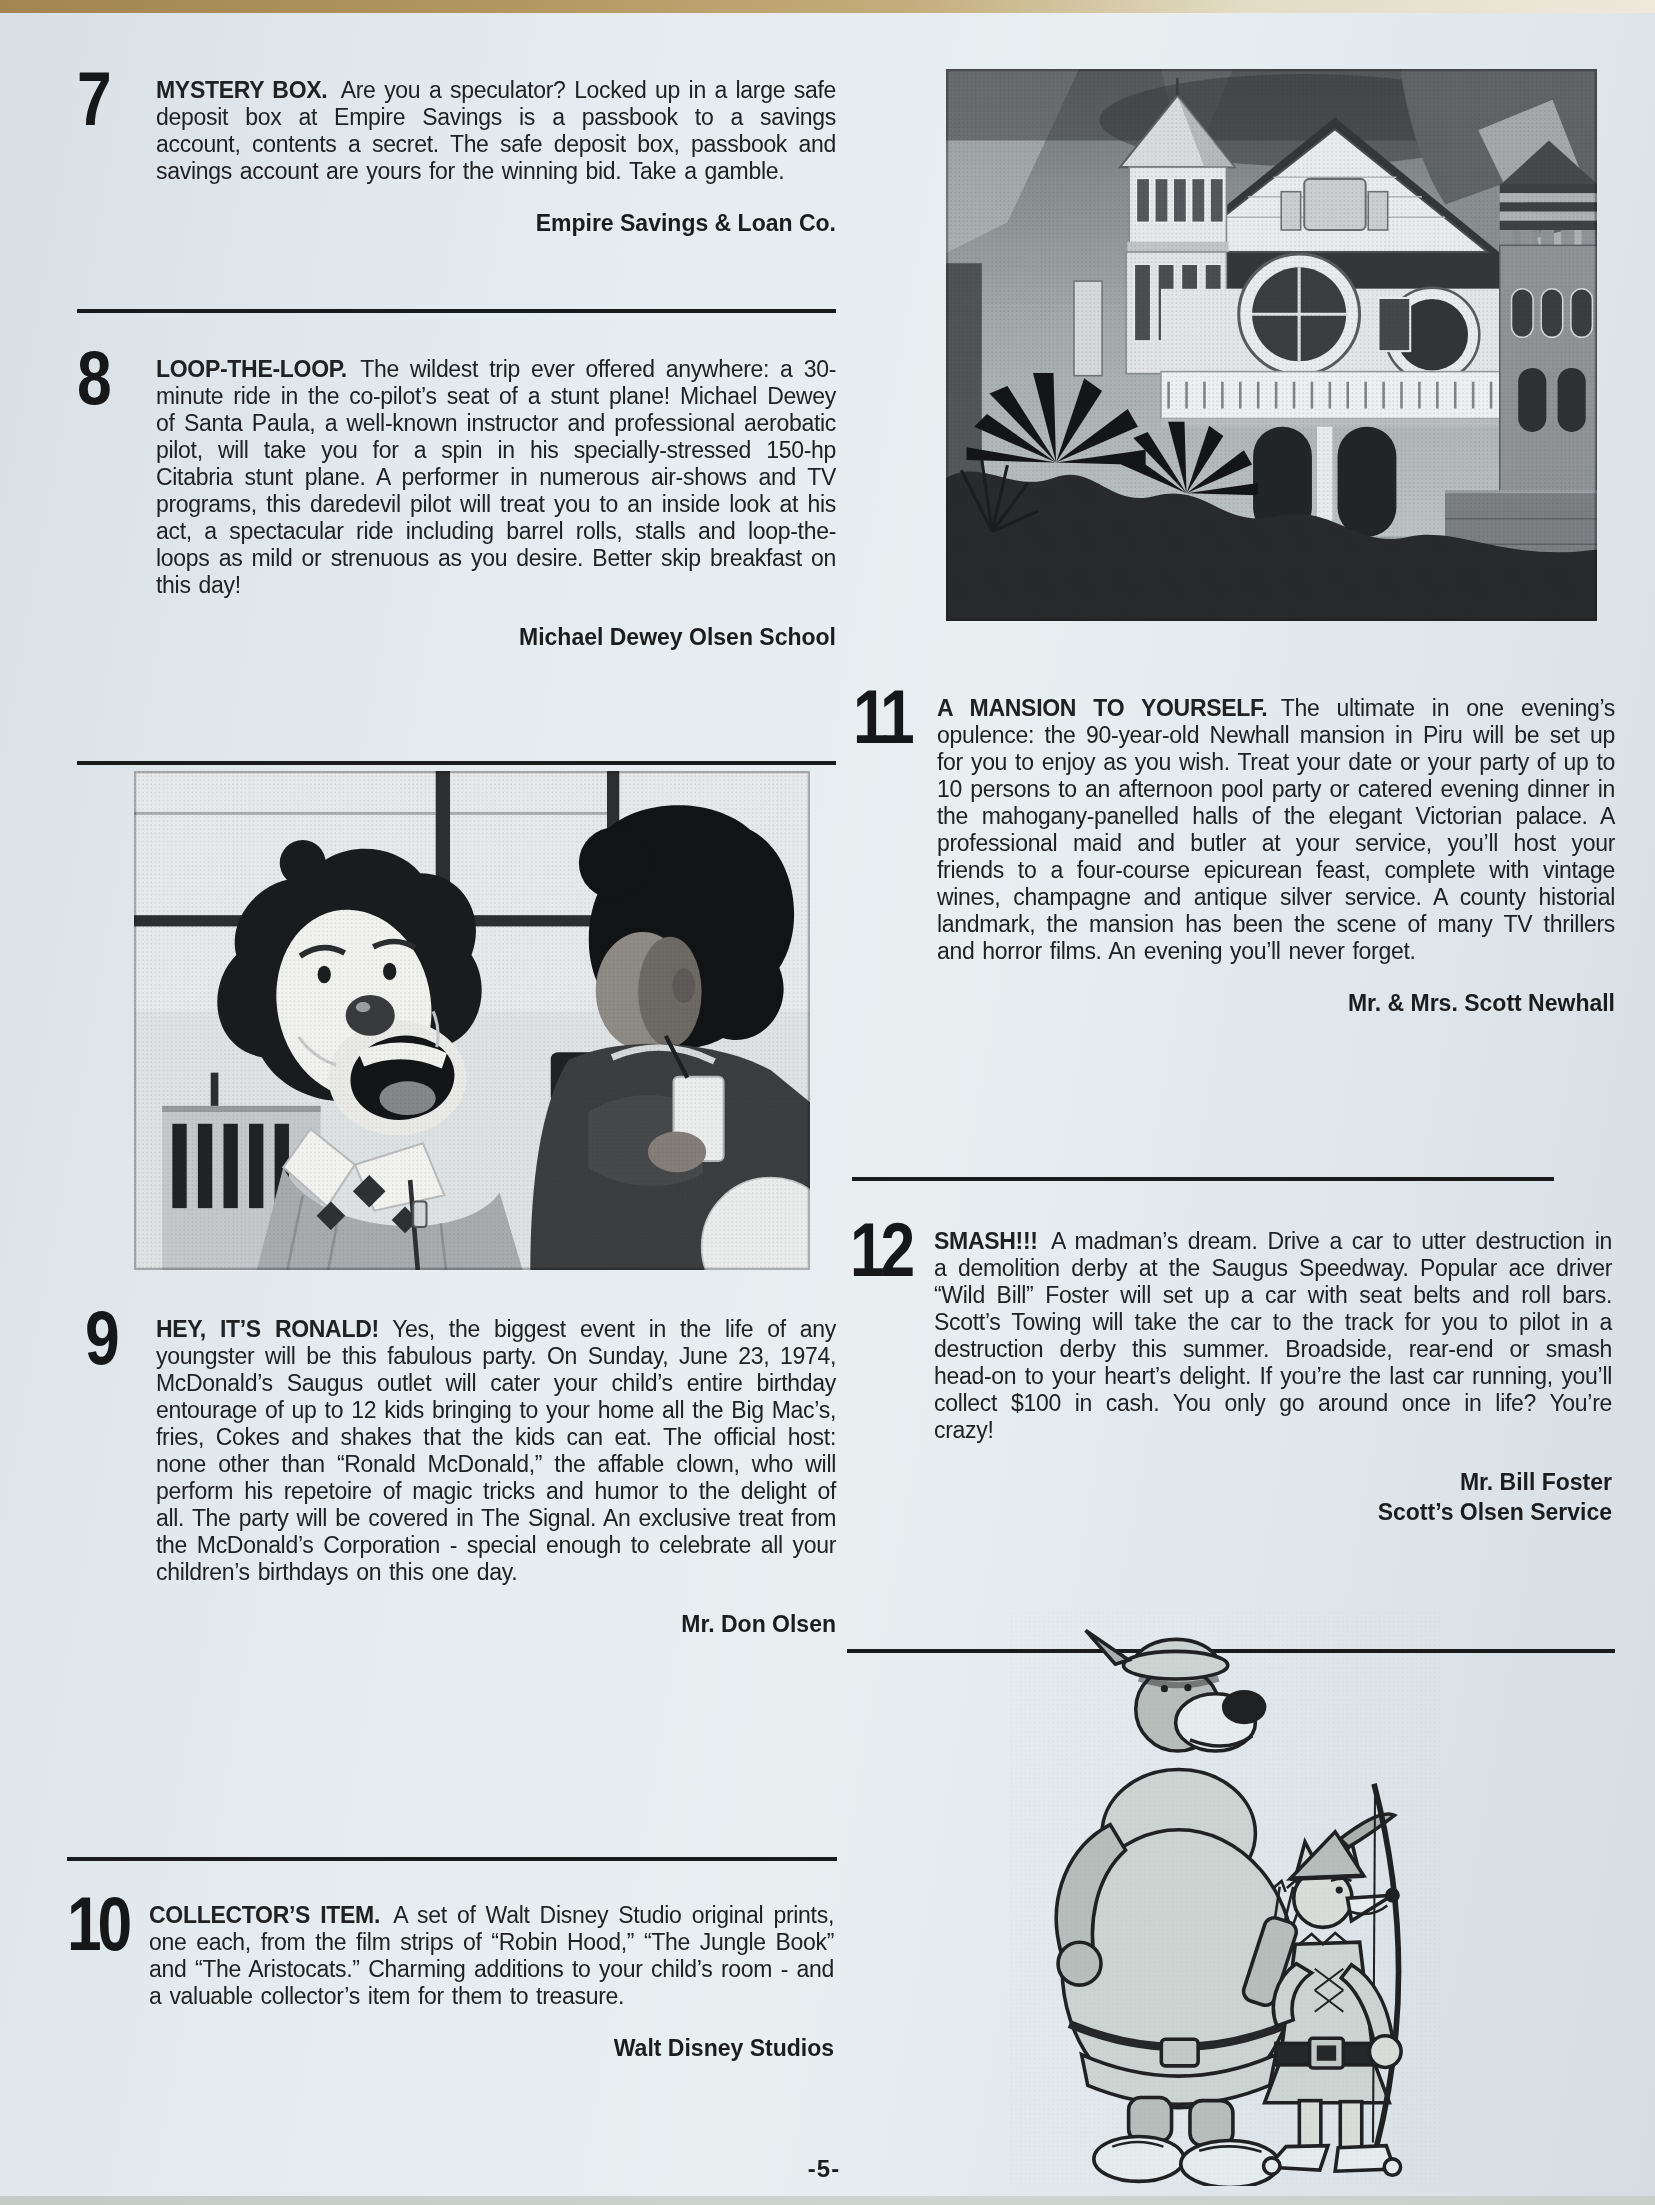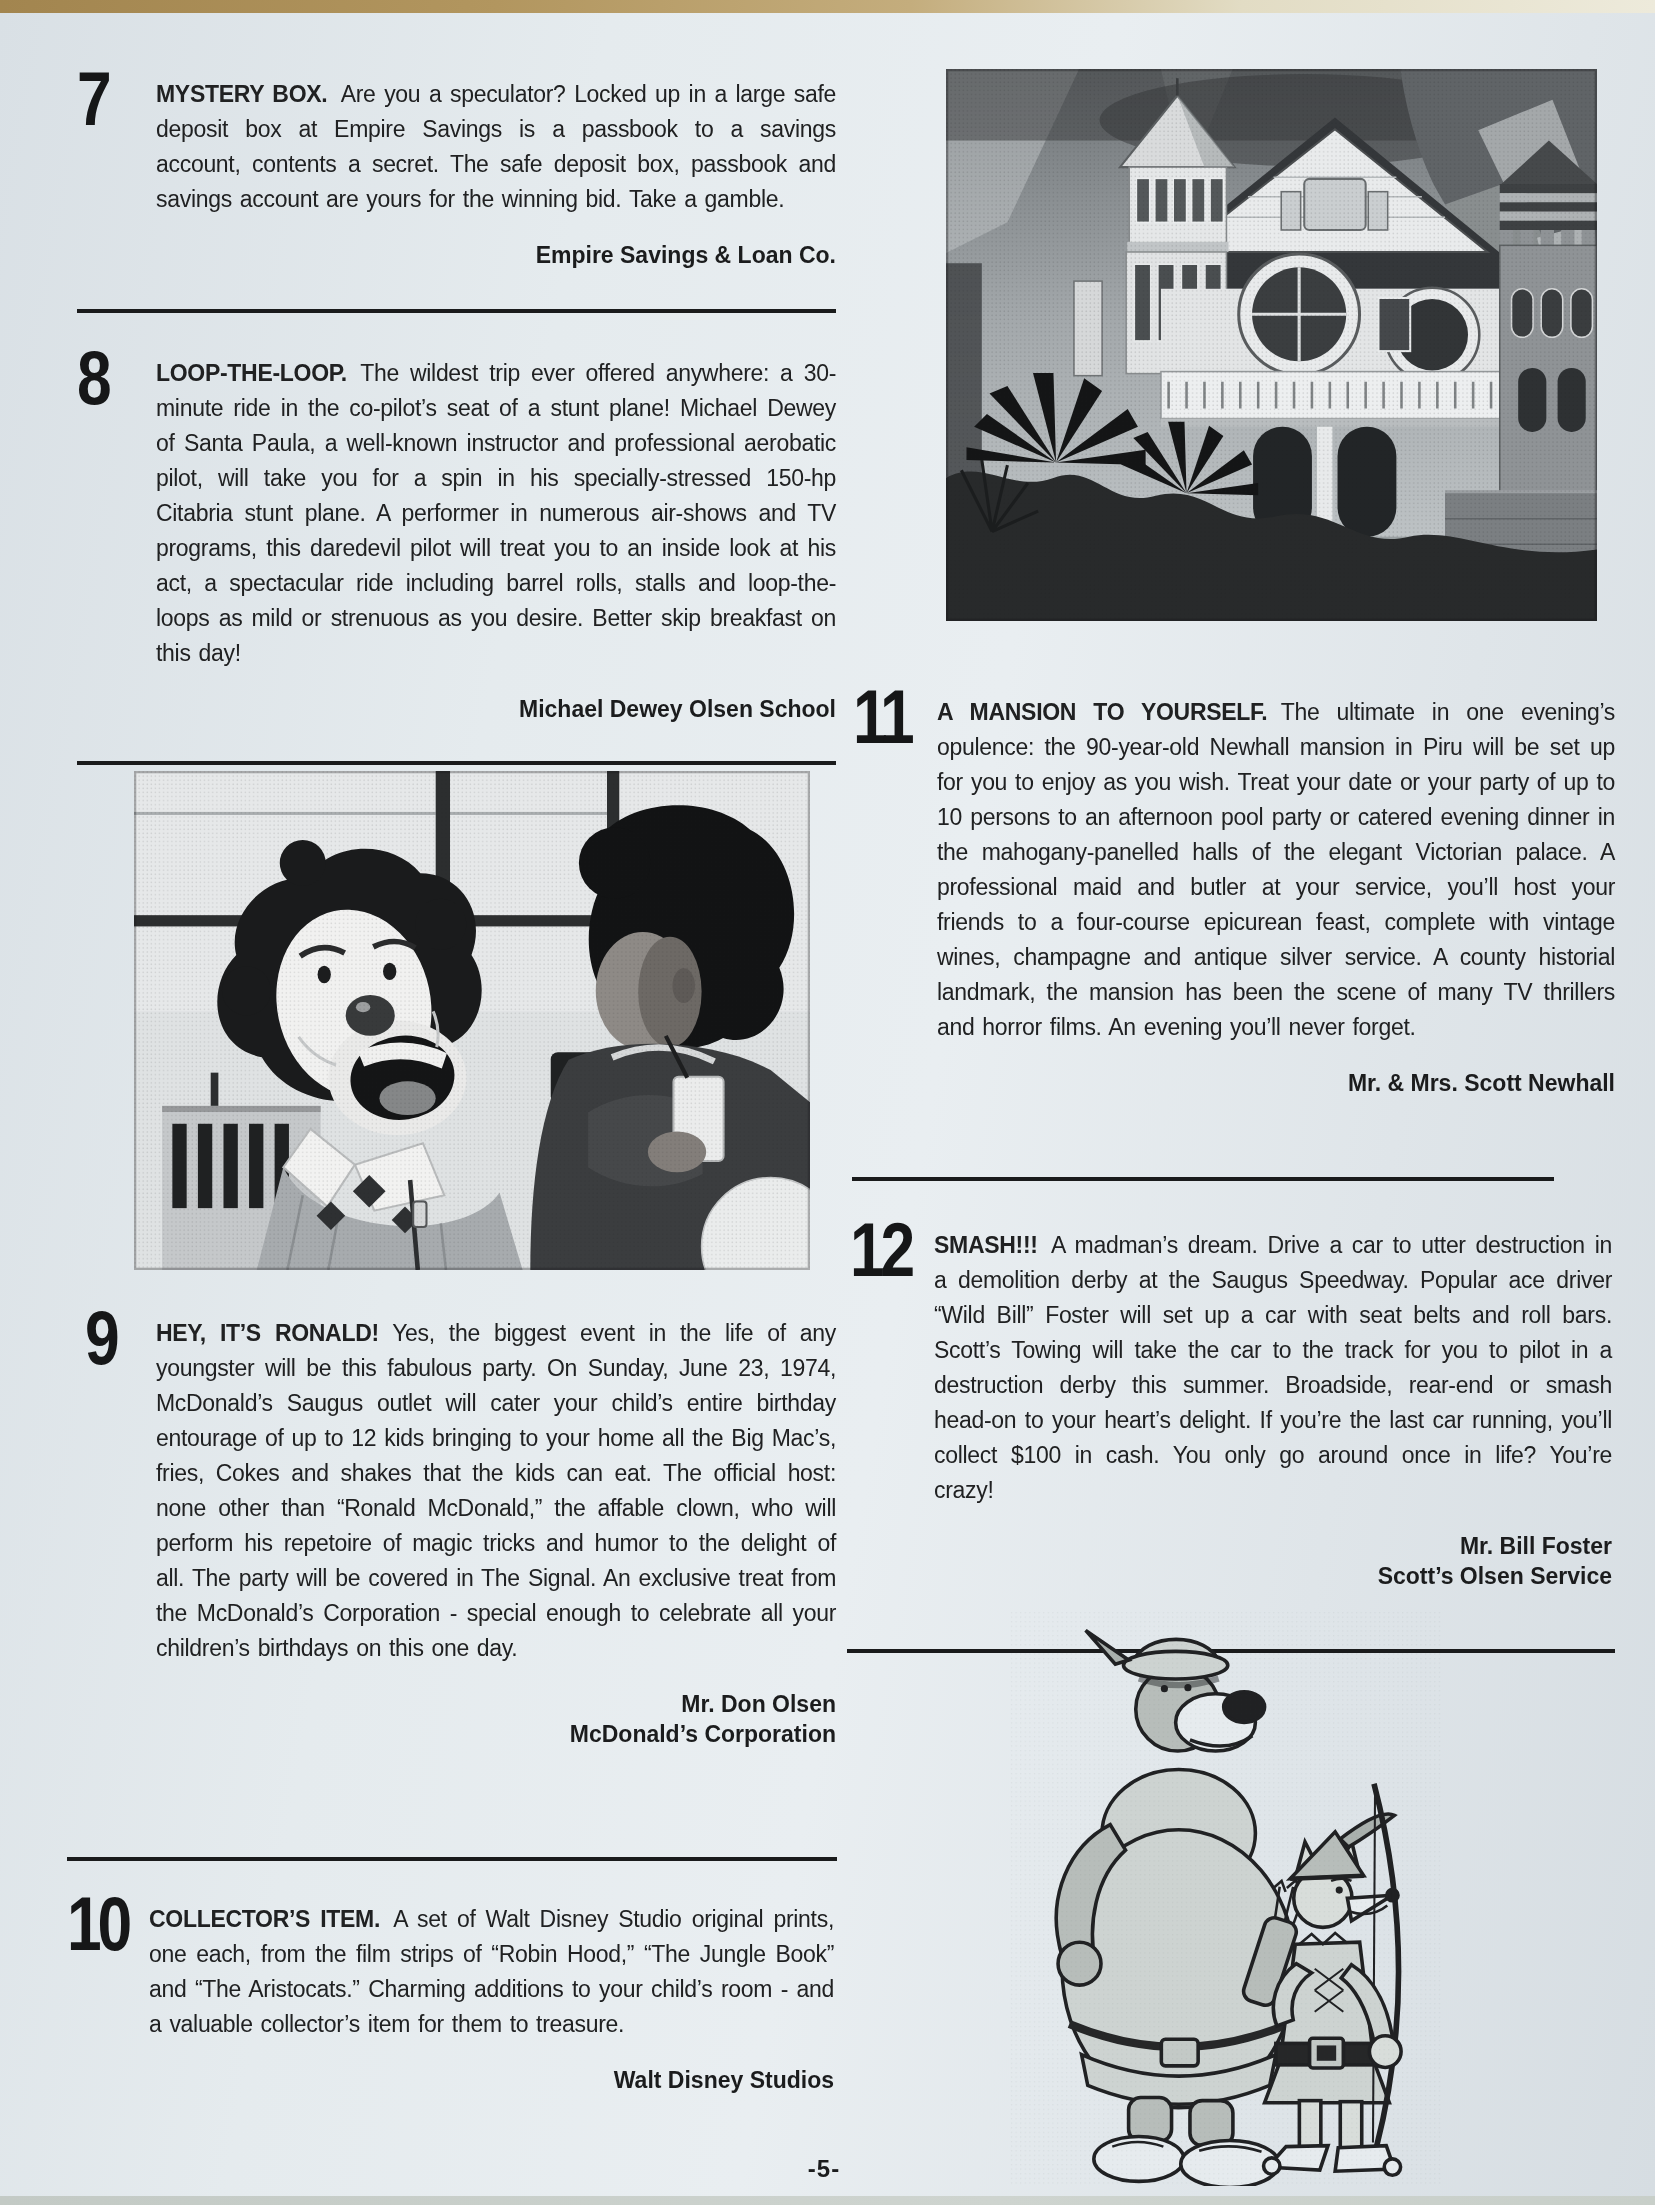--- a/index.html
+++ b/index.html
@@ -11,21 +11,21 @@
   .edge-top{position:absolute;top:0;left:0;width:100%;height:13.3px;
     background:linear-gradient(90deg,#a2854f 0%,#b2965f 30%,#c4ad7d 55%,#e2dcc4 75%,#edeadb 100%);}
   .edge-bottom{position:absolute;left:0;top:2196px;width:100%;height:9.7px;
     background:linear-gradient(90deg,#c3cac5,#ced4cf 60%,#c8cfc9);}
   .rule{position:absolute;height:3.6px;background:#1a1b1c;}
   .item{position:absolute;}
   .item .num{
     position:absolute;left:0;top:-4.1px;font-size:76px;font-weight:700;line-height:1;
     letter-spacing:-5.1px;transform:scaleX(.82);transform-origin:left top;color:#161718;
   }
-  .txt{margin-left:79px;width:680px;font-size:23px;line-height:35px;
+  .txt{margin-left:79px;width:680px;font-size:23px;line-height:27px;
     text-align:justify;letter-spacing:-0.3px;word-spacing:1.8px;color:#202122;margin-top:12px;}
   .txt .t{font-weight:700;letter-spacing:-0.3px;}
   .txt .sp{padding-right:13.3px;}
   .sigs{margin-left:79px;width:680px;margin-top:8.2px;text-align:right;
     font-weight:700;font-size:23px;line-height:30px;padding-right:12.8px;color:#1b1c1d;}
   .right .txt{margin-left:84px;width:678px;}
   .right .sigs{margin-left:84px;width:678px;padding-right:25.6px;}
   #i10 .txt{margin-left:82px;width:685px;}
   #i10 .sigs{margin-left:82px;width:685px;padding-right:36px;margin-top:23px;}
   .photo{position:absolute;}
@@ -131,21 +131,20 @@
   <rect x="0" y="0" width="1322" height="976" fill="url(#cdot)" opacity="0.12"></rect>
   <rect x="2" y="2" width="1318" height="972" fill="none" stroke="#171819" stroke-opacity="0.3" stroke-width="5"></rect>
 </svg>
 </div>
 
 <section class="item" id="i9" style="left:77px;top:1304px;width:760px;">
   <div class="num" style="left:7.7px;">9</div>
   <p class="txt"><span class="t sp">HEY, IT’S RONALD!</span><span>Yes, the biggest event in the life of any youngster will be this fabulous party. On Sunday, June 23, 1974, McDonald’s Saugus outlet will cater your child’s entire birthday entourage of up to 12 kids bringing to your home all the Big Mac’s, fries, Cokes and shakes that the kids can eat. The official host: none other than “Ronald McDonald,” the affable clown, who will perform his repetoire of magic tricks and humor to the delight of all. The party will be covered in The Signal. An exclusive treat from the McDonald’s Corporation - special enough to celebrate all your children’s birthdays on this one day.</span></p>
   <div class="sigs">
     <div>Mr. Don Olsen</div>
-    <div>McDonald’s Corporation</div>
   </div>
 </section>
 
 <div class="rule" style="left:67px;top:1857px;width:770px;"></div>
 
 <section class="item" id="i10" style="left:67px;top:1890px;width:770px;">
   <div class="num">10</div>
   <p class="txt"><span class="t sp">COLLECTOR’S ITEM.</span><span>A set of Walt Disney Studio original prints, one each, from the film strips of “Robin Hood,” “The Jungle Book” and “The Aristocats.” Charming additions to your child’s room - and a valuable collector’s item for them to treasure.</span></p>
   <div class="sigs">Walt Disney Studios</div>
 </section>

